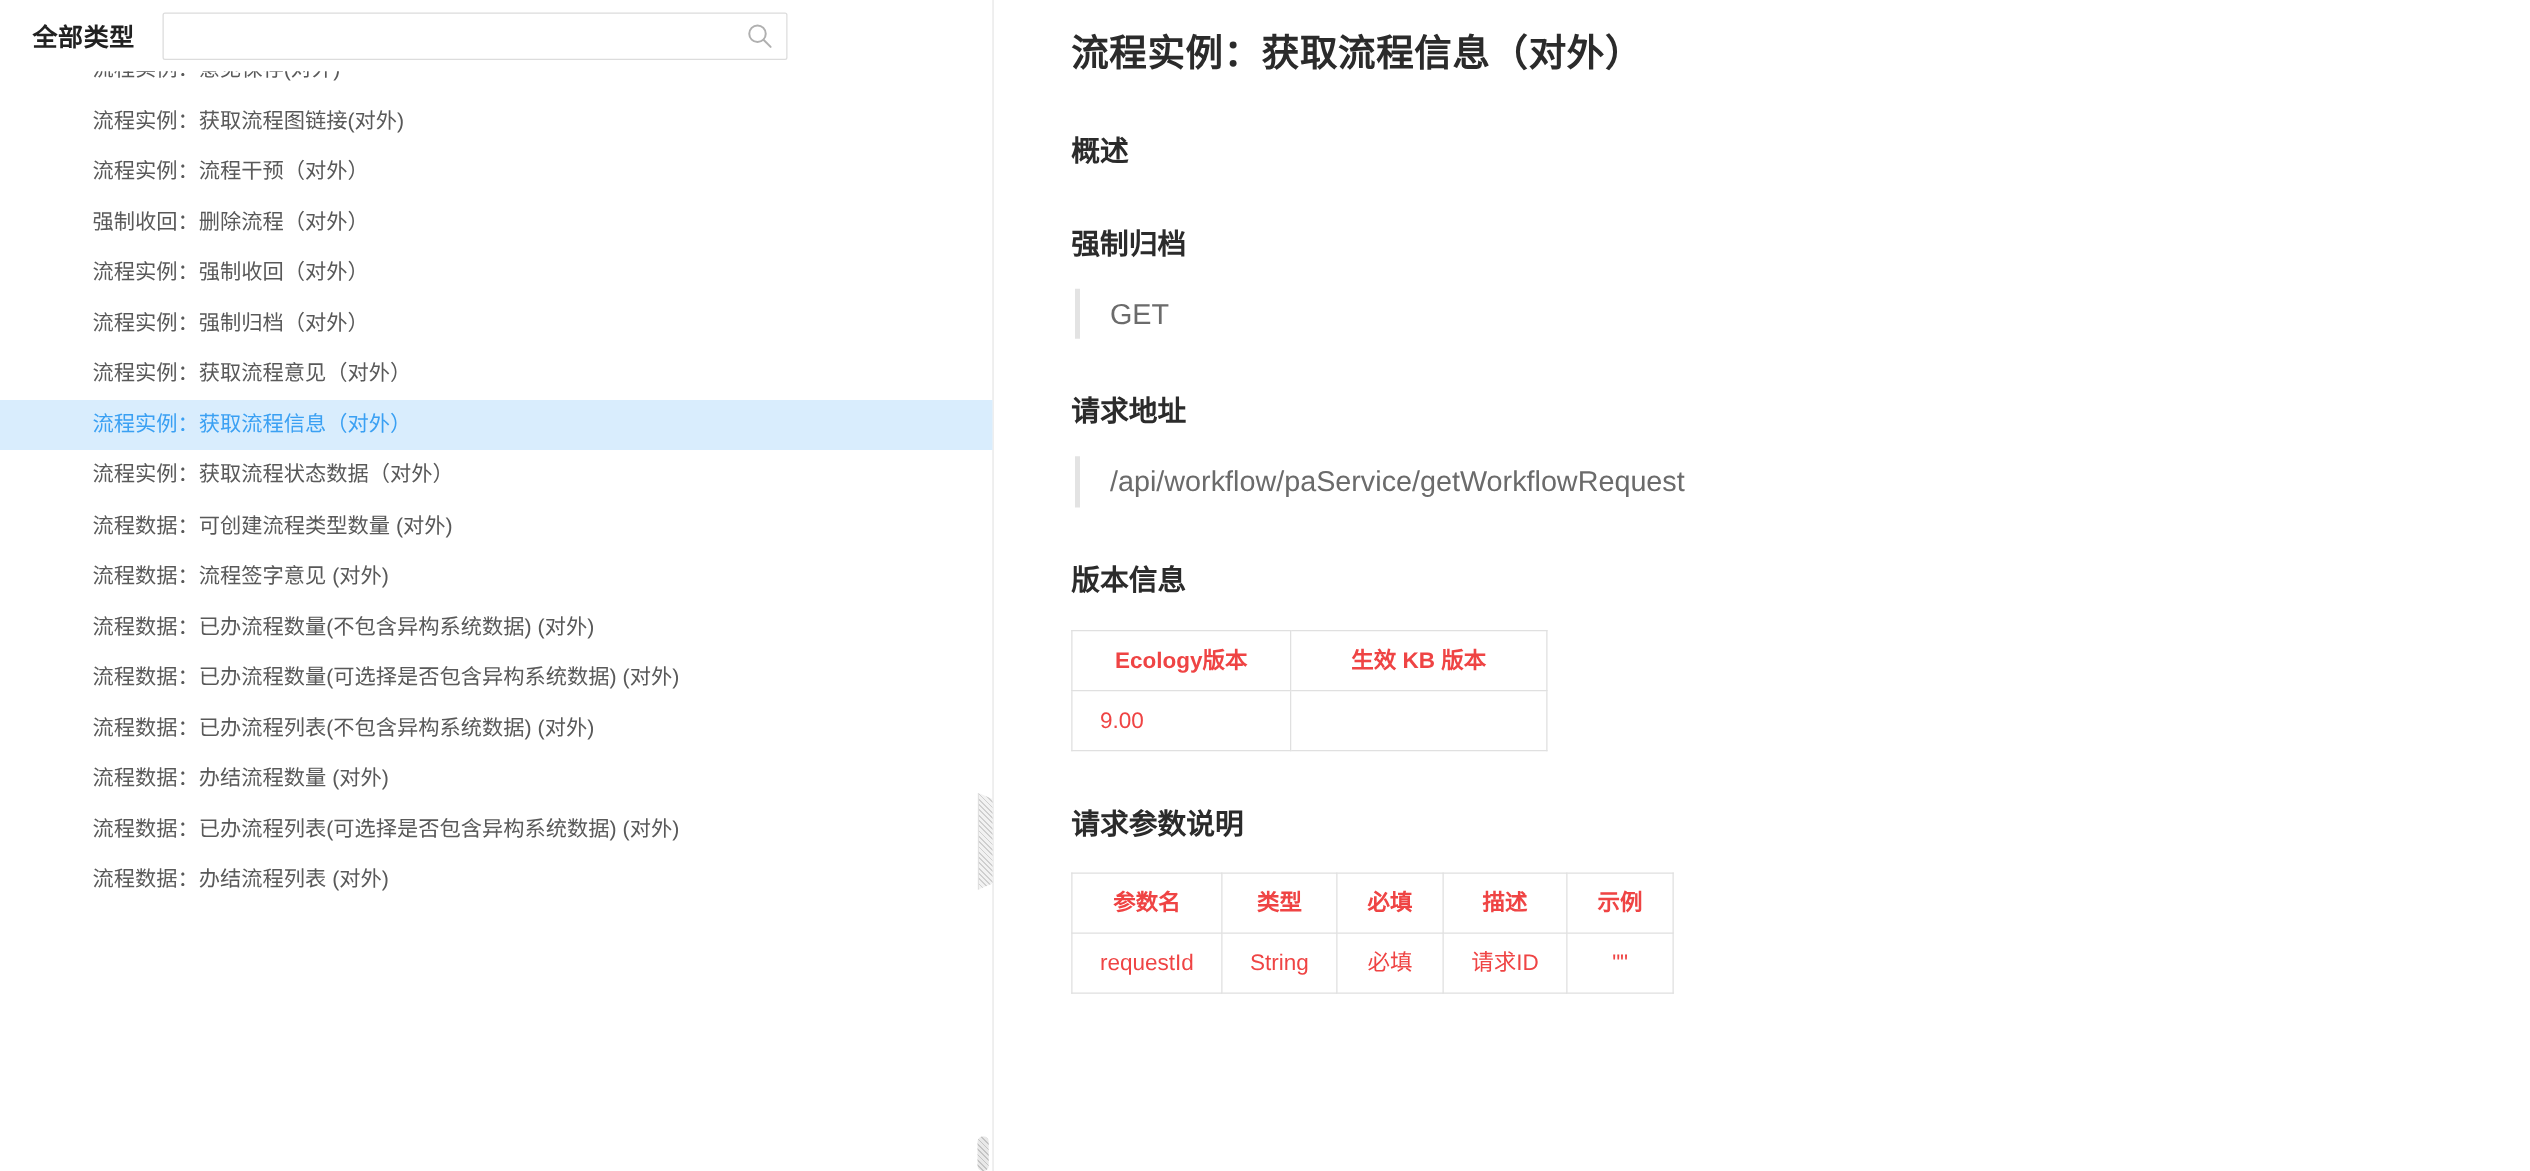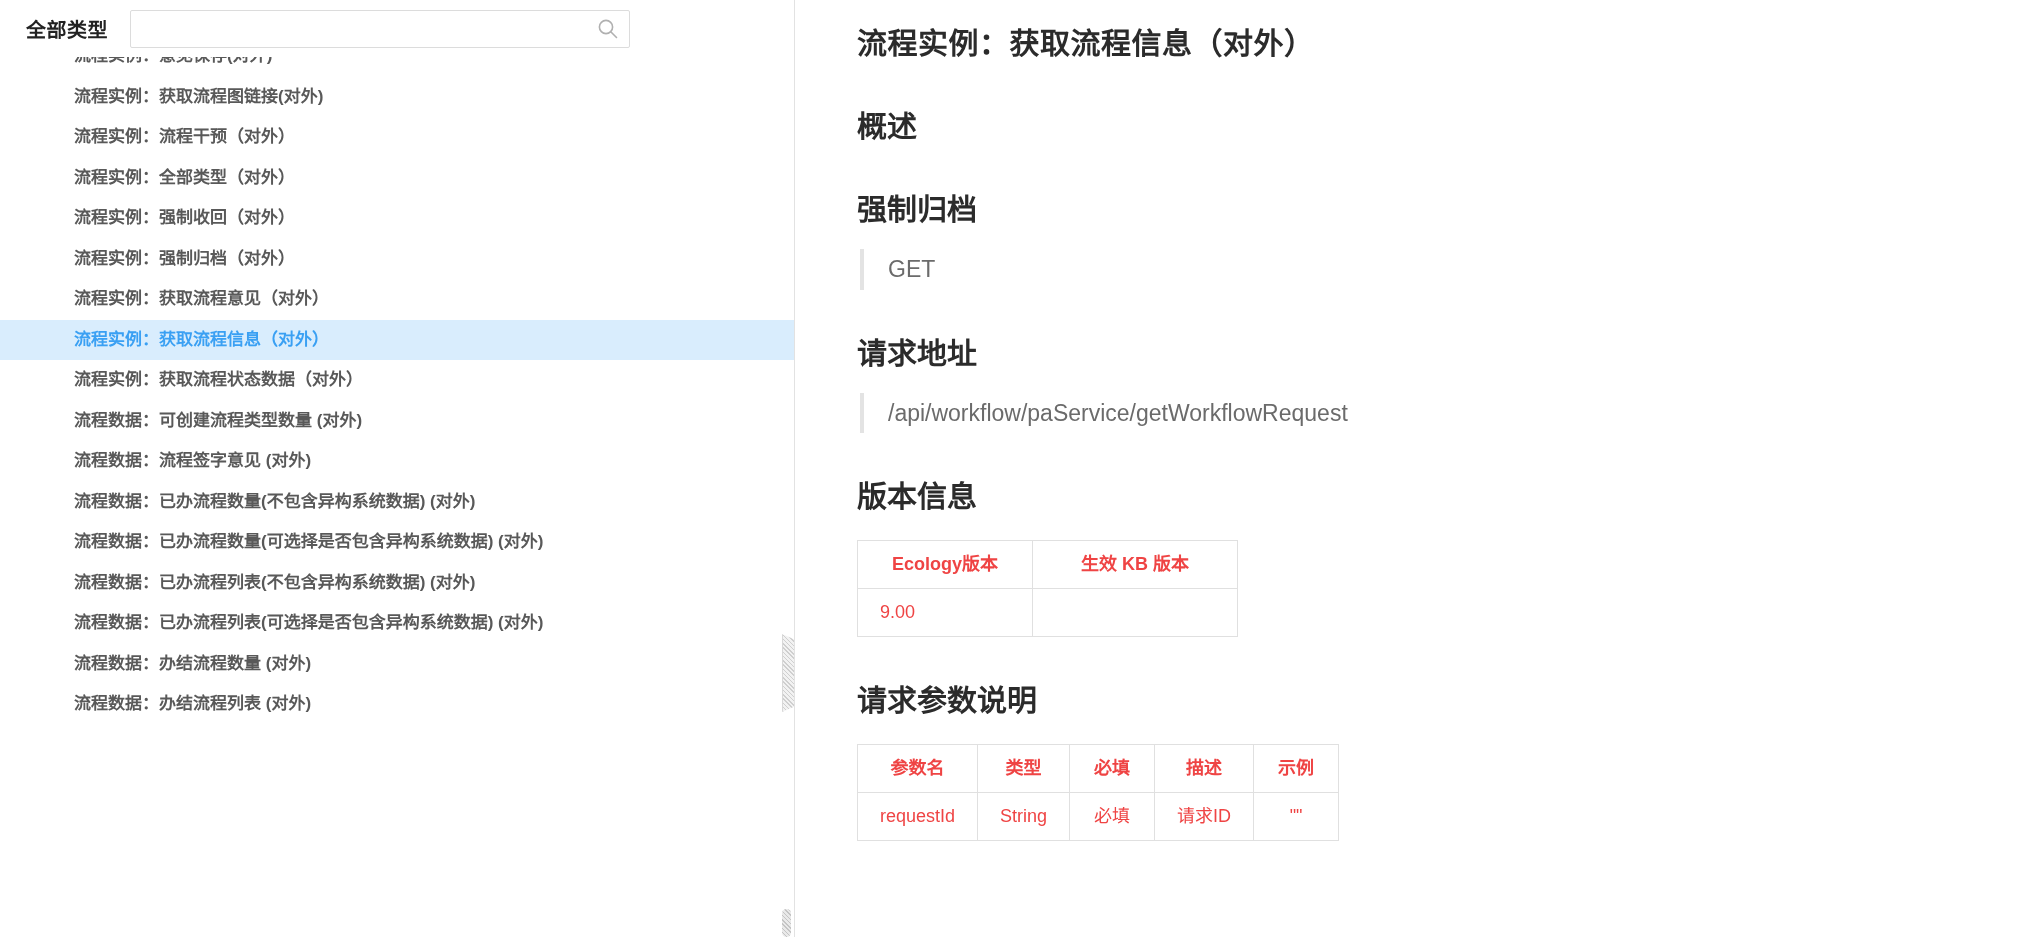--- a/index.html
+++ b/index.html
@@ -92,21 +92,20 @@
     pointer-events: none;
   }
 
   .list-scroll {
     position: absolute;
     top: 44px;
     left: 0;
     width: 877px;
     height: 893px;
     overflow: hidden;
-    font-weight: bold;
   }
 
   .list {
     position: relative;
     margin: 0;
     padding: 0;
     list-style: none;
     
     margin-top: -8px;
   }
@@ -187,21 +186,21 @@
   .doc-title {
     font-size: 30px;
     font-weight: 700;
     color: #2b2b2b;
     margin: 8px 0 0 0;
     letter-spacing: 0.5px;
     line-height: 1.3;
   }
 
   .doc-h2 {
-    font-size: 30px;
+    font-size: 23px;
     font-weight: 700;
     color: #2b2b2b;
     margin: 44px 0 0 0;
     line-height: 1.3;
   }
 
   .blockquote {
     border-left: 4px solid #e3e3e3;
     padding: 3px 0 3px 24px;
     margin: 20px 0 0 3px;
@@ -247,33 +246,33 @@
 
 <div class="app">
 
   <div class="left-panel">
 
     <div class="list-scroll">
       <ul class="list">
           <li class="list-item">流程实例：意见保存(对外)</li>
           <li class="list-item">流程实例：获取流程图链接(对外)</li>
           <li class="list-item">流程实例：流程干预（对外）</li>
-          <li class="list-item">流程实例：全部类型（对外）</li>
+          <li class="list-item">强制收回：删除流程（对外）</li>
           <li class="list-item">流程实例：强制收回（对外）</li>
           <li class="list-item">流程实例：强制归档（对外）</li>
           <li class="list-item">流程实例：获取流程意见（对外）</li>
           <li class="list-item selected">流程实例：获取流程信息（对外）</li>
           <li class="list-item">流程实例：获取流程状态数据（对外）</li>
           <li class="list-item">流程数据：可创建流程类型数量 (对外)</li>
           <li class="list-item">流程数据：流程签字意见 (对外)</li>
           <li class="list-item">流程数据：已办流程数量(不包含异构系统数据) (对外)</li>
           <li class="list-item">流程数据：已办流程数量(可选择是否包含异构系统数据) (对外)</li>
           <li class="list-item">流程数据：已办流程列表(不包含异构系统数据) (对外)</li>
+          <li class="list-item">流程数据：办结流程数量 (对外)</li>
           <li class="list-item">流程数据：已办流程列表(可选择是否包含异构系统数据) (对外)</li>
-          <li class="list-item">流程数据：办结流程数量 (对外)</li>
           <li class="list-item">流程数据：办结流程列表 (对外)</li>
         </ul>
     </div>
 
     <div class="search-bar">
       <div class="search-label">全部类型</div>
       <div class="search-input-wrap">
         <input class="search-input" type="text" value="" placeholder="" style="">
         <span class="search-icon">
           <svg viewBox="0 0 24 24" width="24" height="24" fill="none" stroke="#b0b0b0" stroke-width="1.6" stroke-linecap="round">

